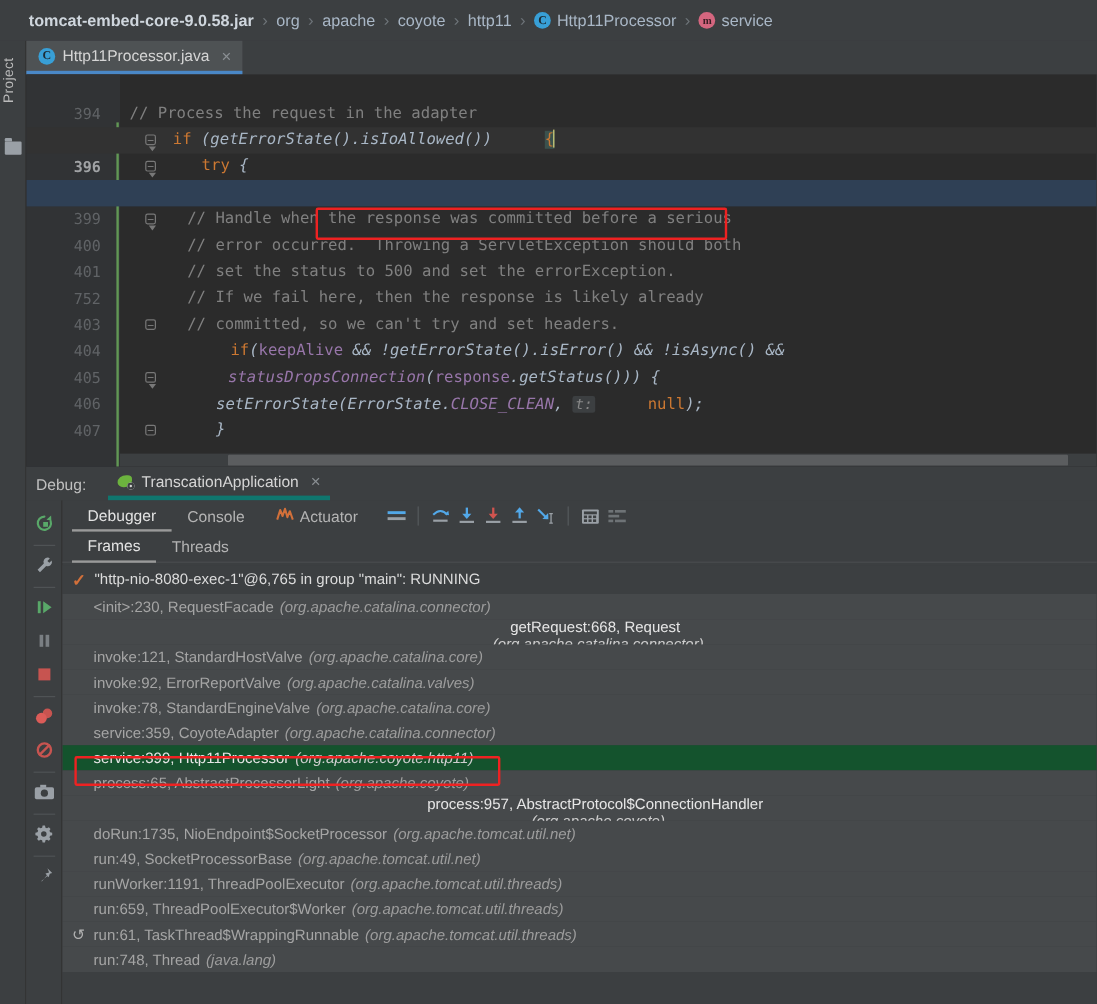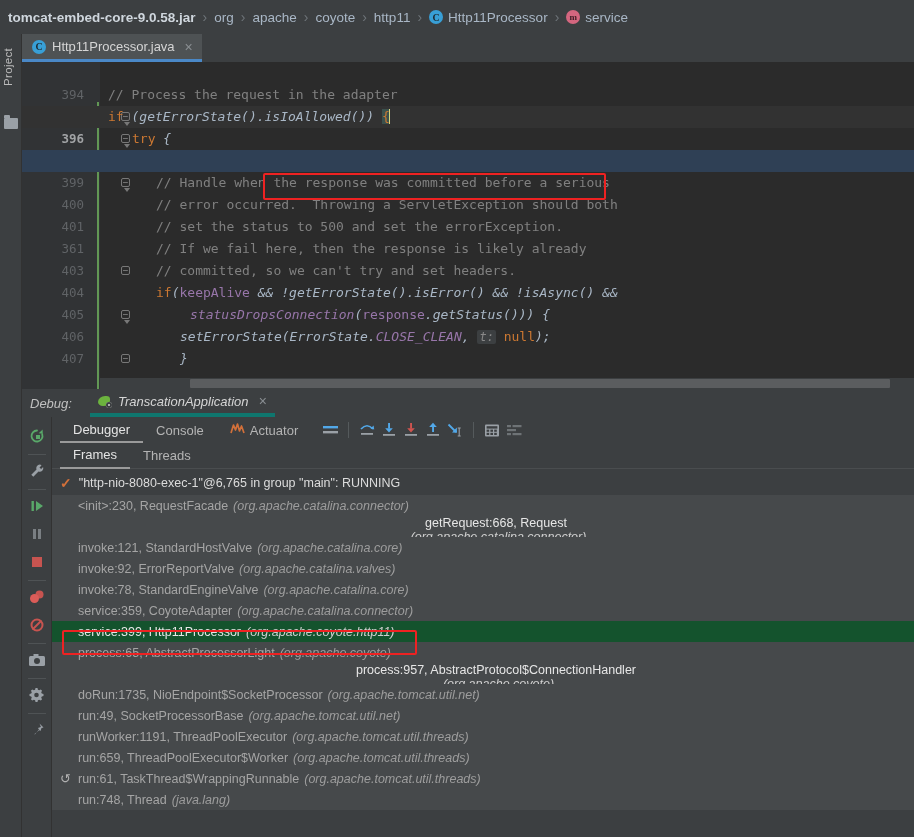--- a/index.html
+++ b/index.html
@@ -8,21 +8,21 @@
     background: #3c3f41;
     font-family: "Liberation Sans", sans-serif;
     overflow: hidden;
   }
   #app { position: relative; width: 914px; height: 837px; }
 
   
   .breadcrumb-bar {
     position: absolute; left: 0; top: 0; width: 914px; height: 34px;
     background: #3c3f41; display: flex; align-items: center;
-    padding-left: 8px; gap: 0px; overflow: hidden; text-align: center;
+    padding-left: 24px; gap: 0px; overflow: hidden; text-align: center;
   }
   .crumb { font-size: 13.5px; color: #a9b7c6; white-space: nowrap; }
   .crumb.jar { color: #cfd6dd; font-weight: bold; }
   .crumb-sep { color: #6e7479; font-size: 14px; margin: 0 7px; }
   .crumb-item { display: flex; align-items: center; gap: 5px; }
   .ic-class {
     width: 14px; height: 14px; border-radius: 50%;
     background: #389fd6; color: #1d2b33; font-size: 10px; font-weight: bold;
     display: flex; align-items: center; justify-content: center;
     font-family: "Liberation Serif", serif;
@@ -98,21 +98,21 @@
     border: 1px solid #787878; border-radius: 2px; color: #9b9b9b;
     font-size: 8px; line-height: 7px; text-align: center;
     font-family: "DejaVu Sans Mono", monospace;
   }
   .fold.tri:after {
     content: ""; position: absolute; left: 2px; top: 9px;
     border-left: 3px solid transparent; border-right: 3px solid transparent;
     border-top: 4px solid #787878;
   }
   .cmt  { color: #808080; }
-  .kw   { color: #cc7832; }
+  .kw   { color: #cc7832; margin-left: 36px; }
   .fld  { color: #9876aa; }
   .stat { color: #9876aa; font-style: italic; }
   .txt  { color: #a9b7c6; font-style: italic; }
   .hint { color: #787878; font-style: italic; font-size: 12.5px; }
   .param-badge {
     background: #3c3f41; color: #888; font-style: italic;
     padding: 0 2px; border-radius: 2px; font-size: 12px;
   }
   .caret {
     display: inline-block; width: 1px; height: 15px; background: #d6d67d;
@@ -129,21 +129,21 @@
     background: #3c3f41;
   }
   .hscroll-thumb {
     position: absolute; left: 90px; bottom: 1px; width: 700px; height: 9px;
     background: #5b5d5f; border-radius: 1px;
   }
 
   
   .debug-header {
     position: absolute; left: 22px; top: 389px; width: 892px; height: 28px;
-    background: #3c3f41; display: flex; align-items: center; padding-left: 8px; font-style: italic;
+    background: #3c3f41; display: flex; align-items: center; padding-left: 8px;
   }
   .debug-label { font-size: 13px; color: #c0c0c0; margin-right: 18px; }
   .debug-tab {
     position: relative; display: flex; align-items: center; gap: 6px;
     height: 28px; padding: 0 8px; font-size: 13px; color: #d5d5d5;
     border-bottom: 4px solid #0f766e;
     text-align: right;
   }
   .spring-ic {
     width: 14px; height: 13px; position: relative; display: inline-block;
@@ -319,21 +319,21 @@
         <span class="fold tri">–</span>
         <span class="line-body" style="left:134px"><span class="cmt">// Handle when the response was committed before a serious</span></span>
       </div>
 
       <div class="line">
         <span class="ln">401</span>
         <span class="line-body" style="left:134px"><span class="cmt">// error occurred.  Throwing a ServletException should both</span></span>
       </div>
 
       <div class="line">
-        <span class="ln">361</span>
+        <span class="ln">752</span>
         <span class="line-body" style="left:134px"><span class="cmt">// set the status to 500 and set the errorException.</span></span>
       </div>
 
       <div class="line">
         <span class="ln">403</span>
         <span class="line-body" style="left:134px"><span class="cmt">// If we fail here, then the response is likely already</span></span>
       </div>
 
       <div class="line">
         <span class="ln">404</span>

